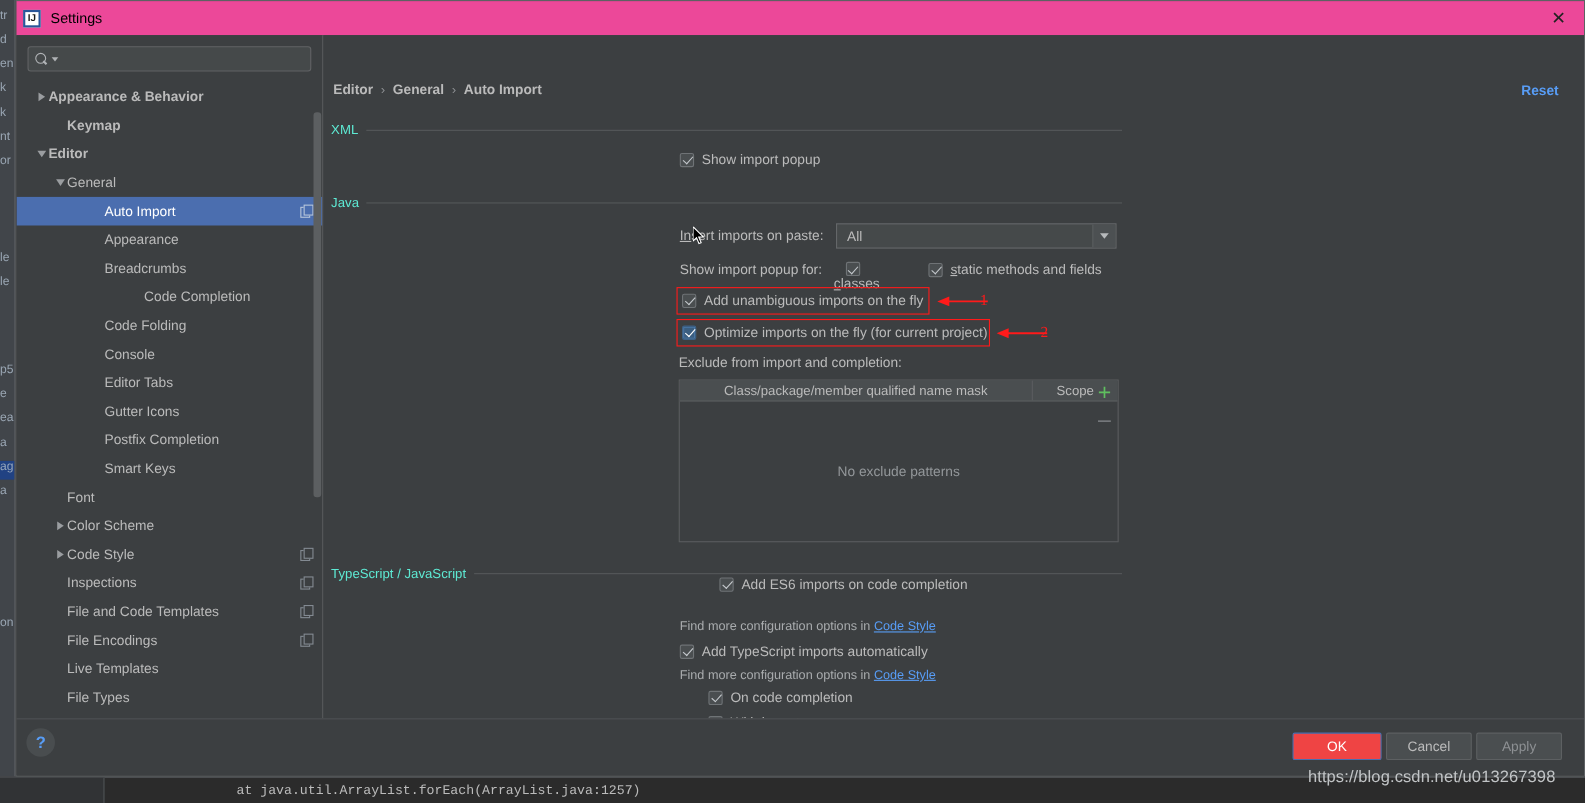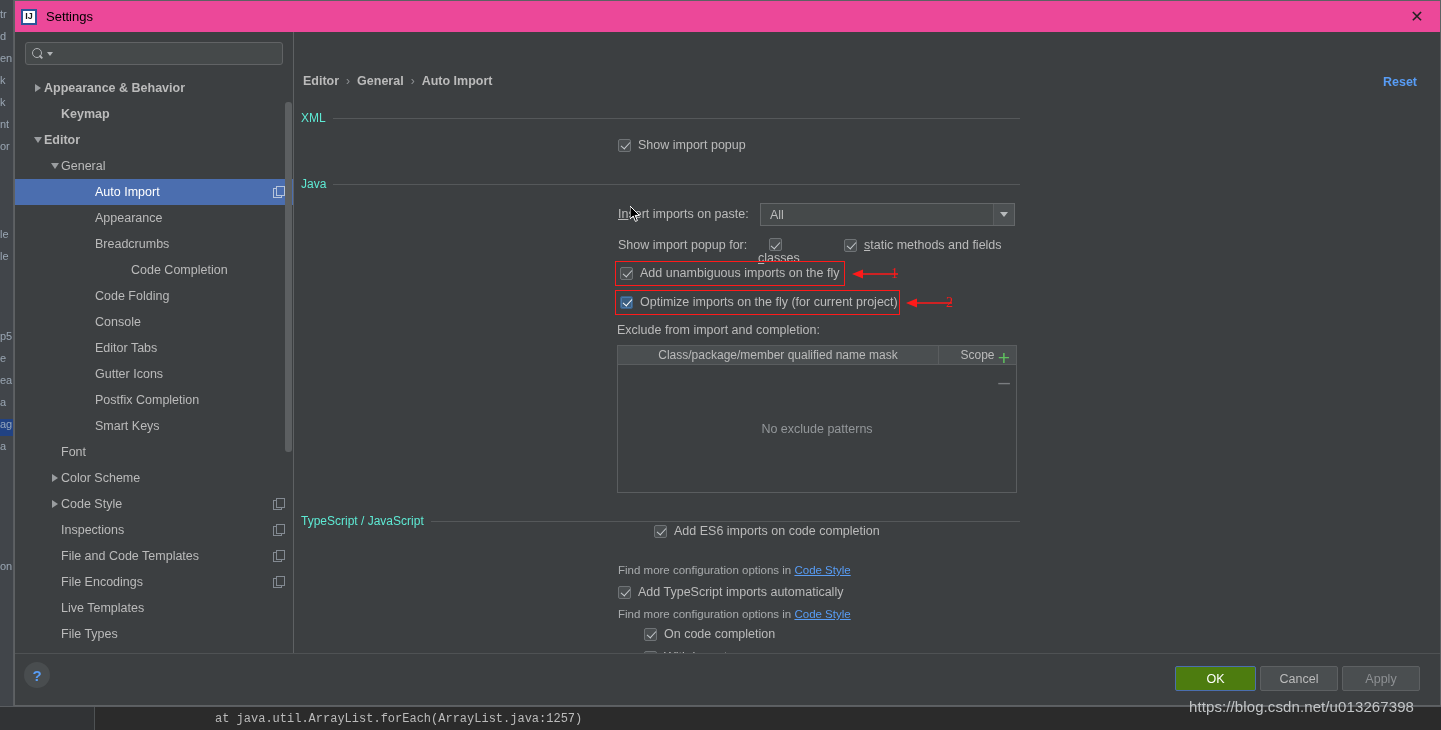--- a/index.html
+++ b/index.html
@@ -314,21 +314,21 @@
     width: 26px; height: 26px; border-radius: 50%;
     background: #494d4f; color: #589df6; font-size: 15px; font-weight: bold;
     display: flex; align-items: center; justify-content: center; cursor: pointer;
   }
   .fbtn {
     position: absolute; top: 12px; height: 25px;
     display: flex; align-items: center; justify-content: center;
     font-size: 12.5px; color: #bbbbbb; cursor: pointer;
     border: 1px solid #5d6062; background: #4a4e50; border-radius: 2px;
   }
-  #btn-ok { left: 1160px; width: 81px; background: #4d7c0f; border-color: #4b6eaf; color: #ffffff; }
+  #btn-ok { left: 1160px; width: 81px; background: #ef4444; border-color: #4b6eaf; color: #ffffff; }
   #btn-cancel { left: 1245px; width: 78px; }
   #btn-apply { left: 1327px; width: 78px; color: #8d9093; }
 
   #watermark {
     position: absolute; left: 1189px; top: 698px;
     font-size: 15px; color: #c9ccce; white-space: nowrap;
     font-family: "Liberation Sans", sans-serif;
     letter-spacing: .1px; opacity: .95;
   }
 

